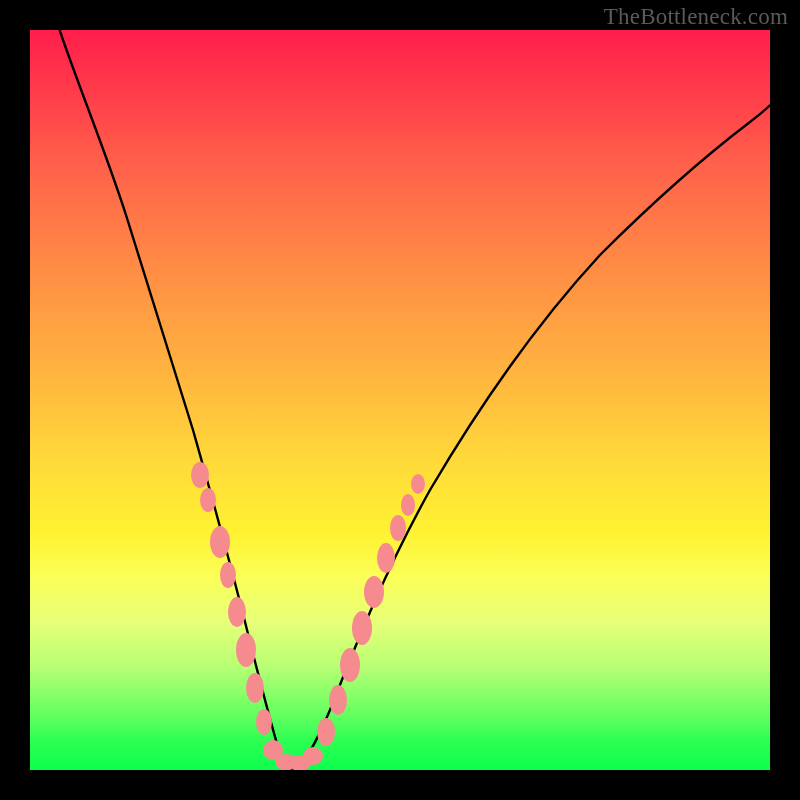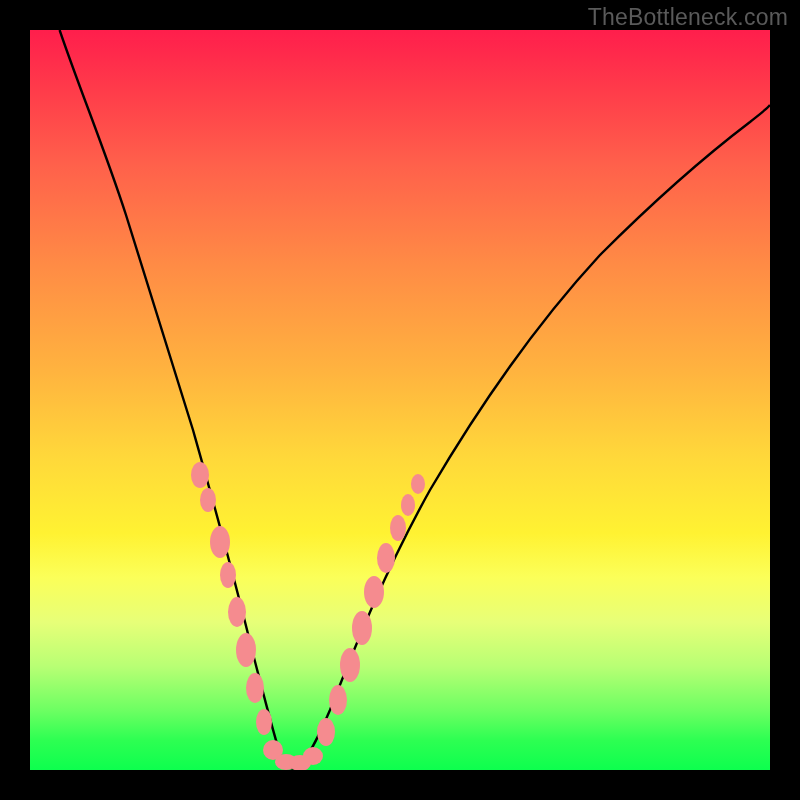--- a/index.html
+++ b/index.html
@@ -44,20 +44,21 @@
     );
   }
   .watermark {
     position: absolute;
     top: 4px;
     right: 12px;
     font-size: 23px;
     font-weight: 500;
     color: #5a5a5a;
     letter-spacing: 0.2px;
+    font-family: Liberation Serif, serif;
   }
   svg.curve {
     position: absolute;
     top: 0;
     left: 0;
     width: 740px;
     height: 740px;
   }
   
 </style>

